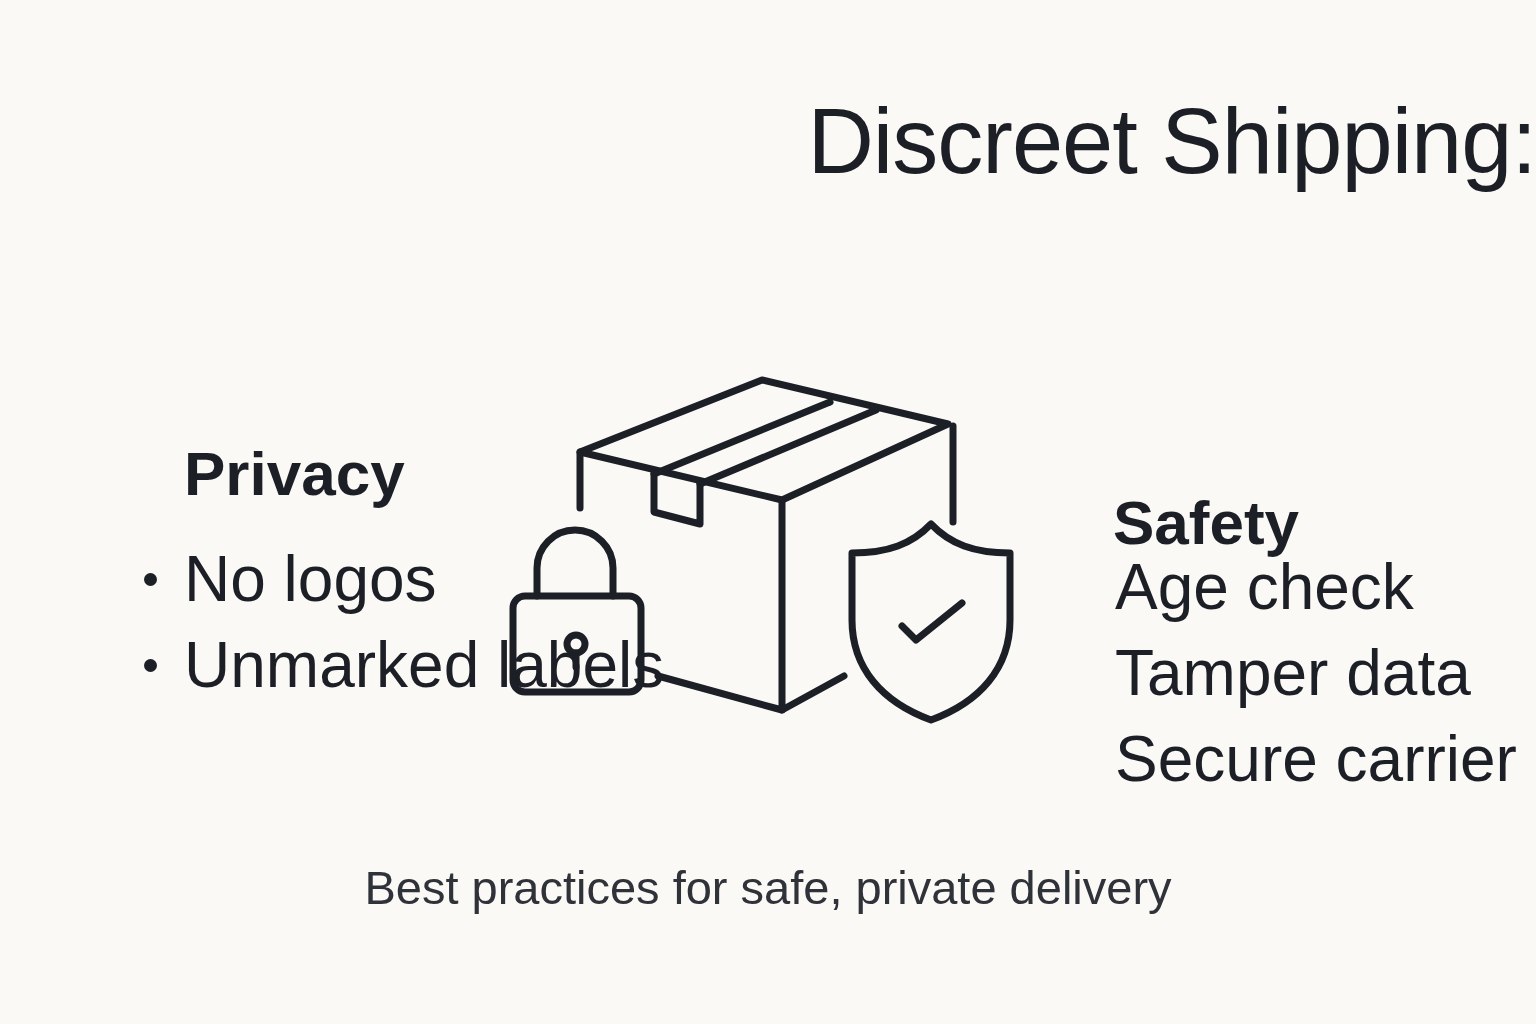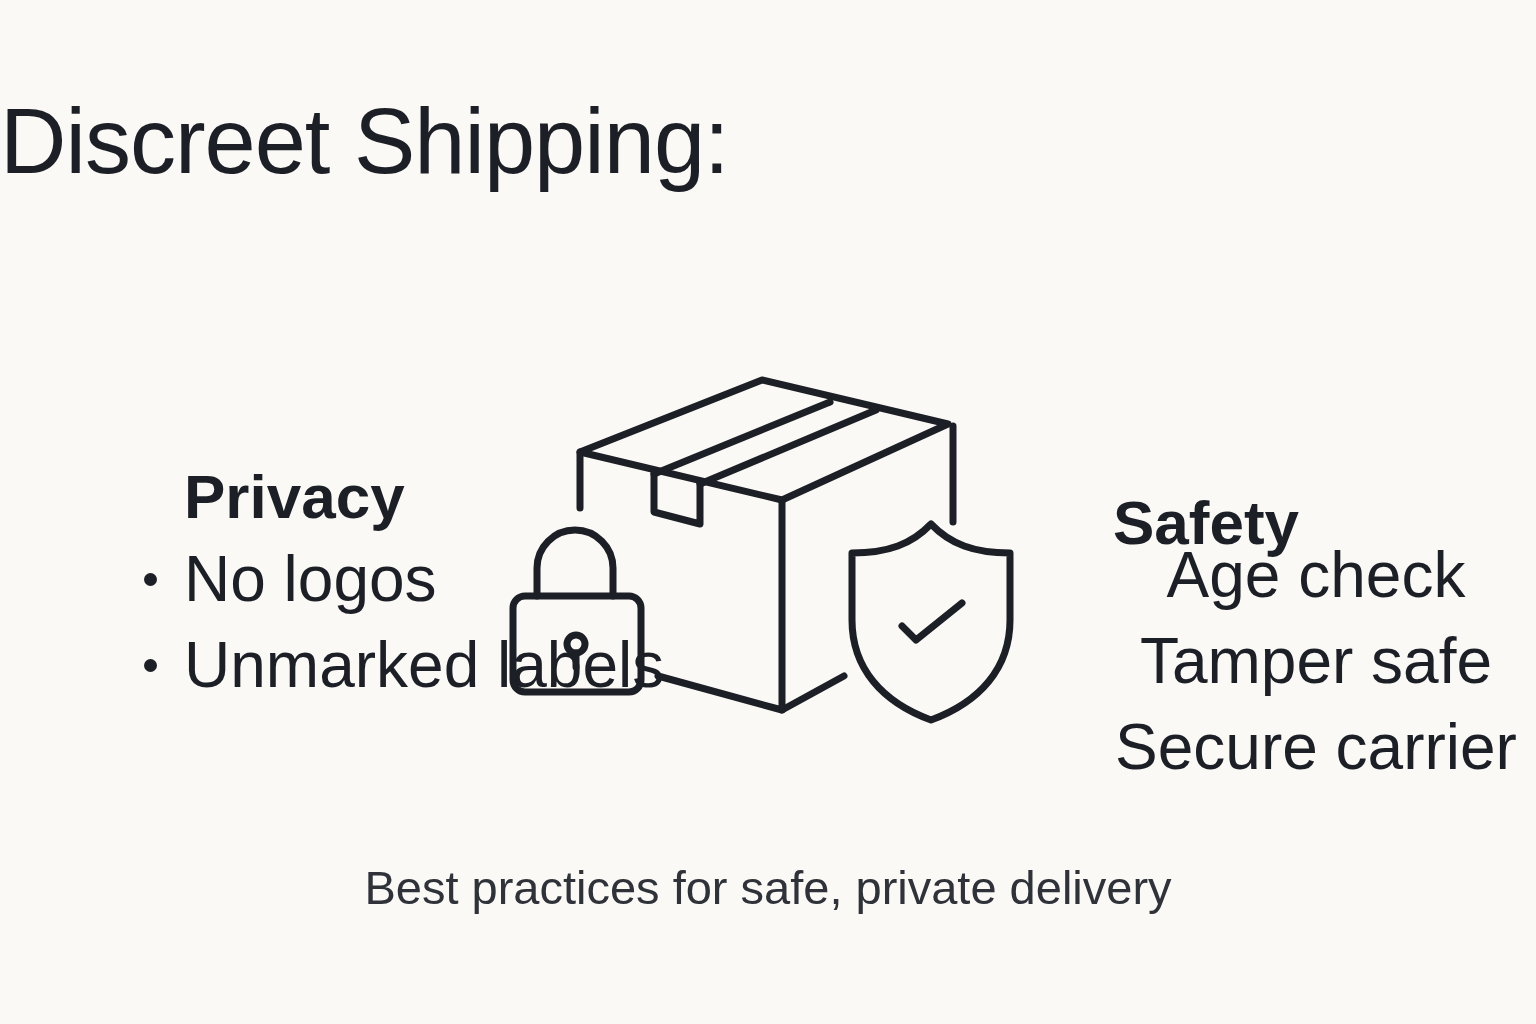--- a/index.html
+++ b/index.html
@@ -7,36 +7,36 @@
       width: 1536px; height: 1024px;
       background: #faf9f6;
       position: relative;
       overflow: hidden;
       font-family: "Liberation Sans", "DejaVu Sans", sans-serif;
       color: #1d1f27;
     }
     .title {
       position: absolute;
       left: 0; top: 84px; width: 1536px;
-      text-align: left;
+      text-align: right;
       font-size: 92px;
       font-weight: 500;
       line-height: 114px;
       letter-spacing: -1px;
       color: #1d1f27;
     }
     .title div { display: block; }
     .col-heading {
       position: absolute;
       font-size: 62px;
       font-weight: 700;
       line-height: 70px;
       color: #1d1f27;
     }
-    .privacy-heading { left: 184px; top: 462px; }
+    .privacy-heading { left: 184px; top: 439px; }
     .safety-heading { left: 1113px; top: 440px; margin-top: 48px; }
     .list {
       position: absolute;
       margin: 0; padding: 0;
       list-style: none;
     }
     .list li {
       font-size: 64px;
       line-height: 86px;
       height: 86px;
@@ -45,21 +45,21 @@
       position: relative;
     }
     .privacy-list { left: 184px; top: 536px; }
     .privacy-list li .bullet {
       position: absolute;
       left: -40px; top: 37px;
       width: 13px; height: 13px;
       border-radius: 50%;
       background: #1d1f27;
     }
-    .safety-list { left: 1115px; top: 532px; text-align: center; }
+    .safety-list { left: 1115px; top: 544px; }
     .tagline {
       position: absolute;
       left: 0; top: 858px; width: 1536px;
       text-align: center;
       font-size: 47px;
       line-height: 60px;
       color: #30323a;
     }
     .illustration {
       position: absolute;
@@ -106,17 +106,17 @@
   </g>
   <g>
     <path d="M931 524 C912 544 888 553 852 553 L852 620 C852 668 882 702 931 720 C980 702 1010 668 1010 620 L1010 553 C974 553 950 544 931 524 Z"></path>
     <path d="M902 626 L916 640 L962 603"></path>
   </g>
 </svg>
 
 <div class="col-heading safety-heading">Safety</div>
 <ul class="list safety-list">
   <li>Age check</li>
-  <li>Tamper safe</li>
+  <li>Tamper data</li>
   <li>Secure carrier</li>
 </ul>
 
 <div class="tagline">Best practices for safe, private delivery</div>
 
 </body></html>

